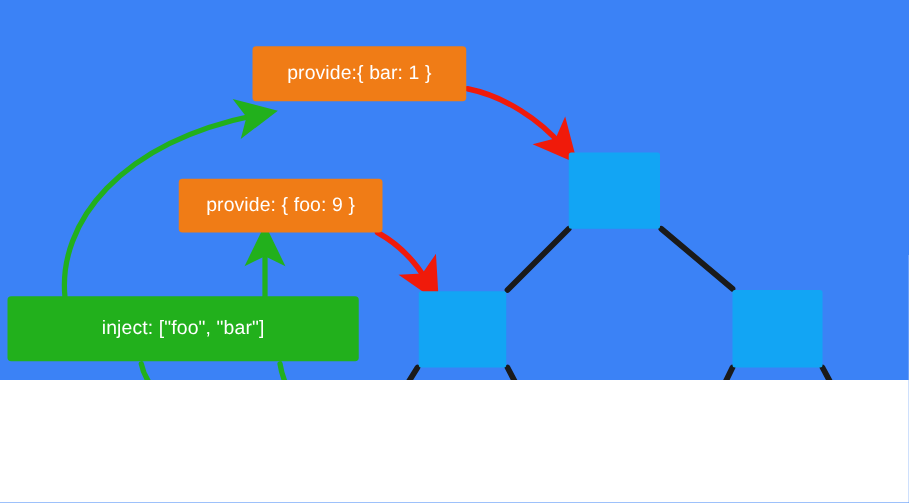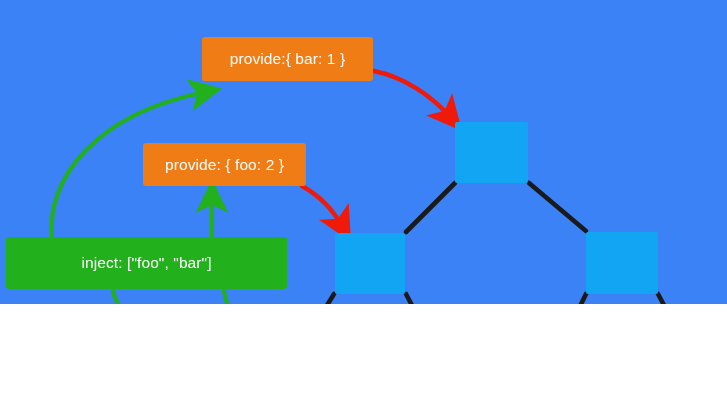--- a/index.html
+++ b/index.html
@@ -96,20 +96,20 @@
   <div class="node node-blue" style="left:256px; top:336px; width:71px; height:66px;"></div>
   <div class="node node-blue" style="left:402px; top:336px; width:71px; height:66px;"></div>
   <div class="node node-blue" style="left:513px; top:335px; width:71px; height:67px;"></div>
   <div class="node node-blue" style="left:662px; top:335px; width:71px; height:67px;"></div>
 
   <div class="label-box label-orange" style="left:202px; top:37px; width:171px; height:44px;">
     <span>provide:{ bar: 1 }</span>
   </div>
 
   <div class="label-box label-orange" style="left:143px; top:143px; width:163px; height:43px;">
-    <span>provide: { foo: 2 }</span>
+    <span>provide: { foo: 9 }</span>
   </div>
 
   <div class="label-box label-green" style="left:6px; top:237px; width:281px; height:52px;">
     <span>inject: ["foo", "bar"]</span>
   </div>
 
 </div>
 
 </body></html>

